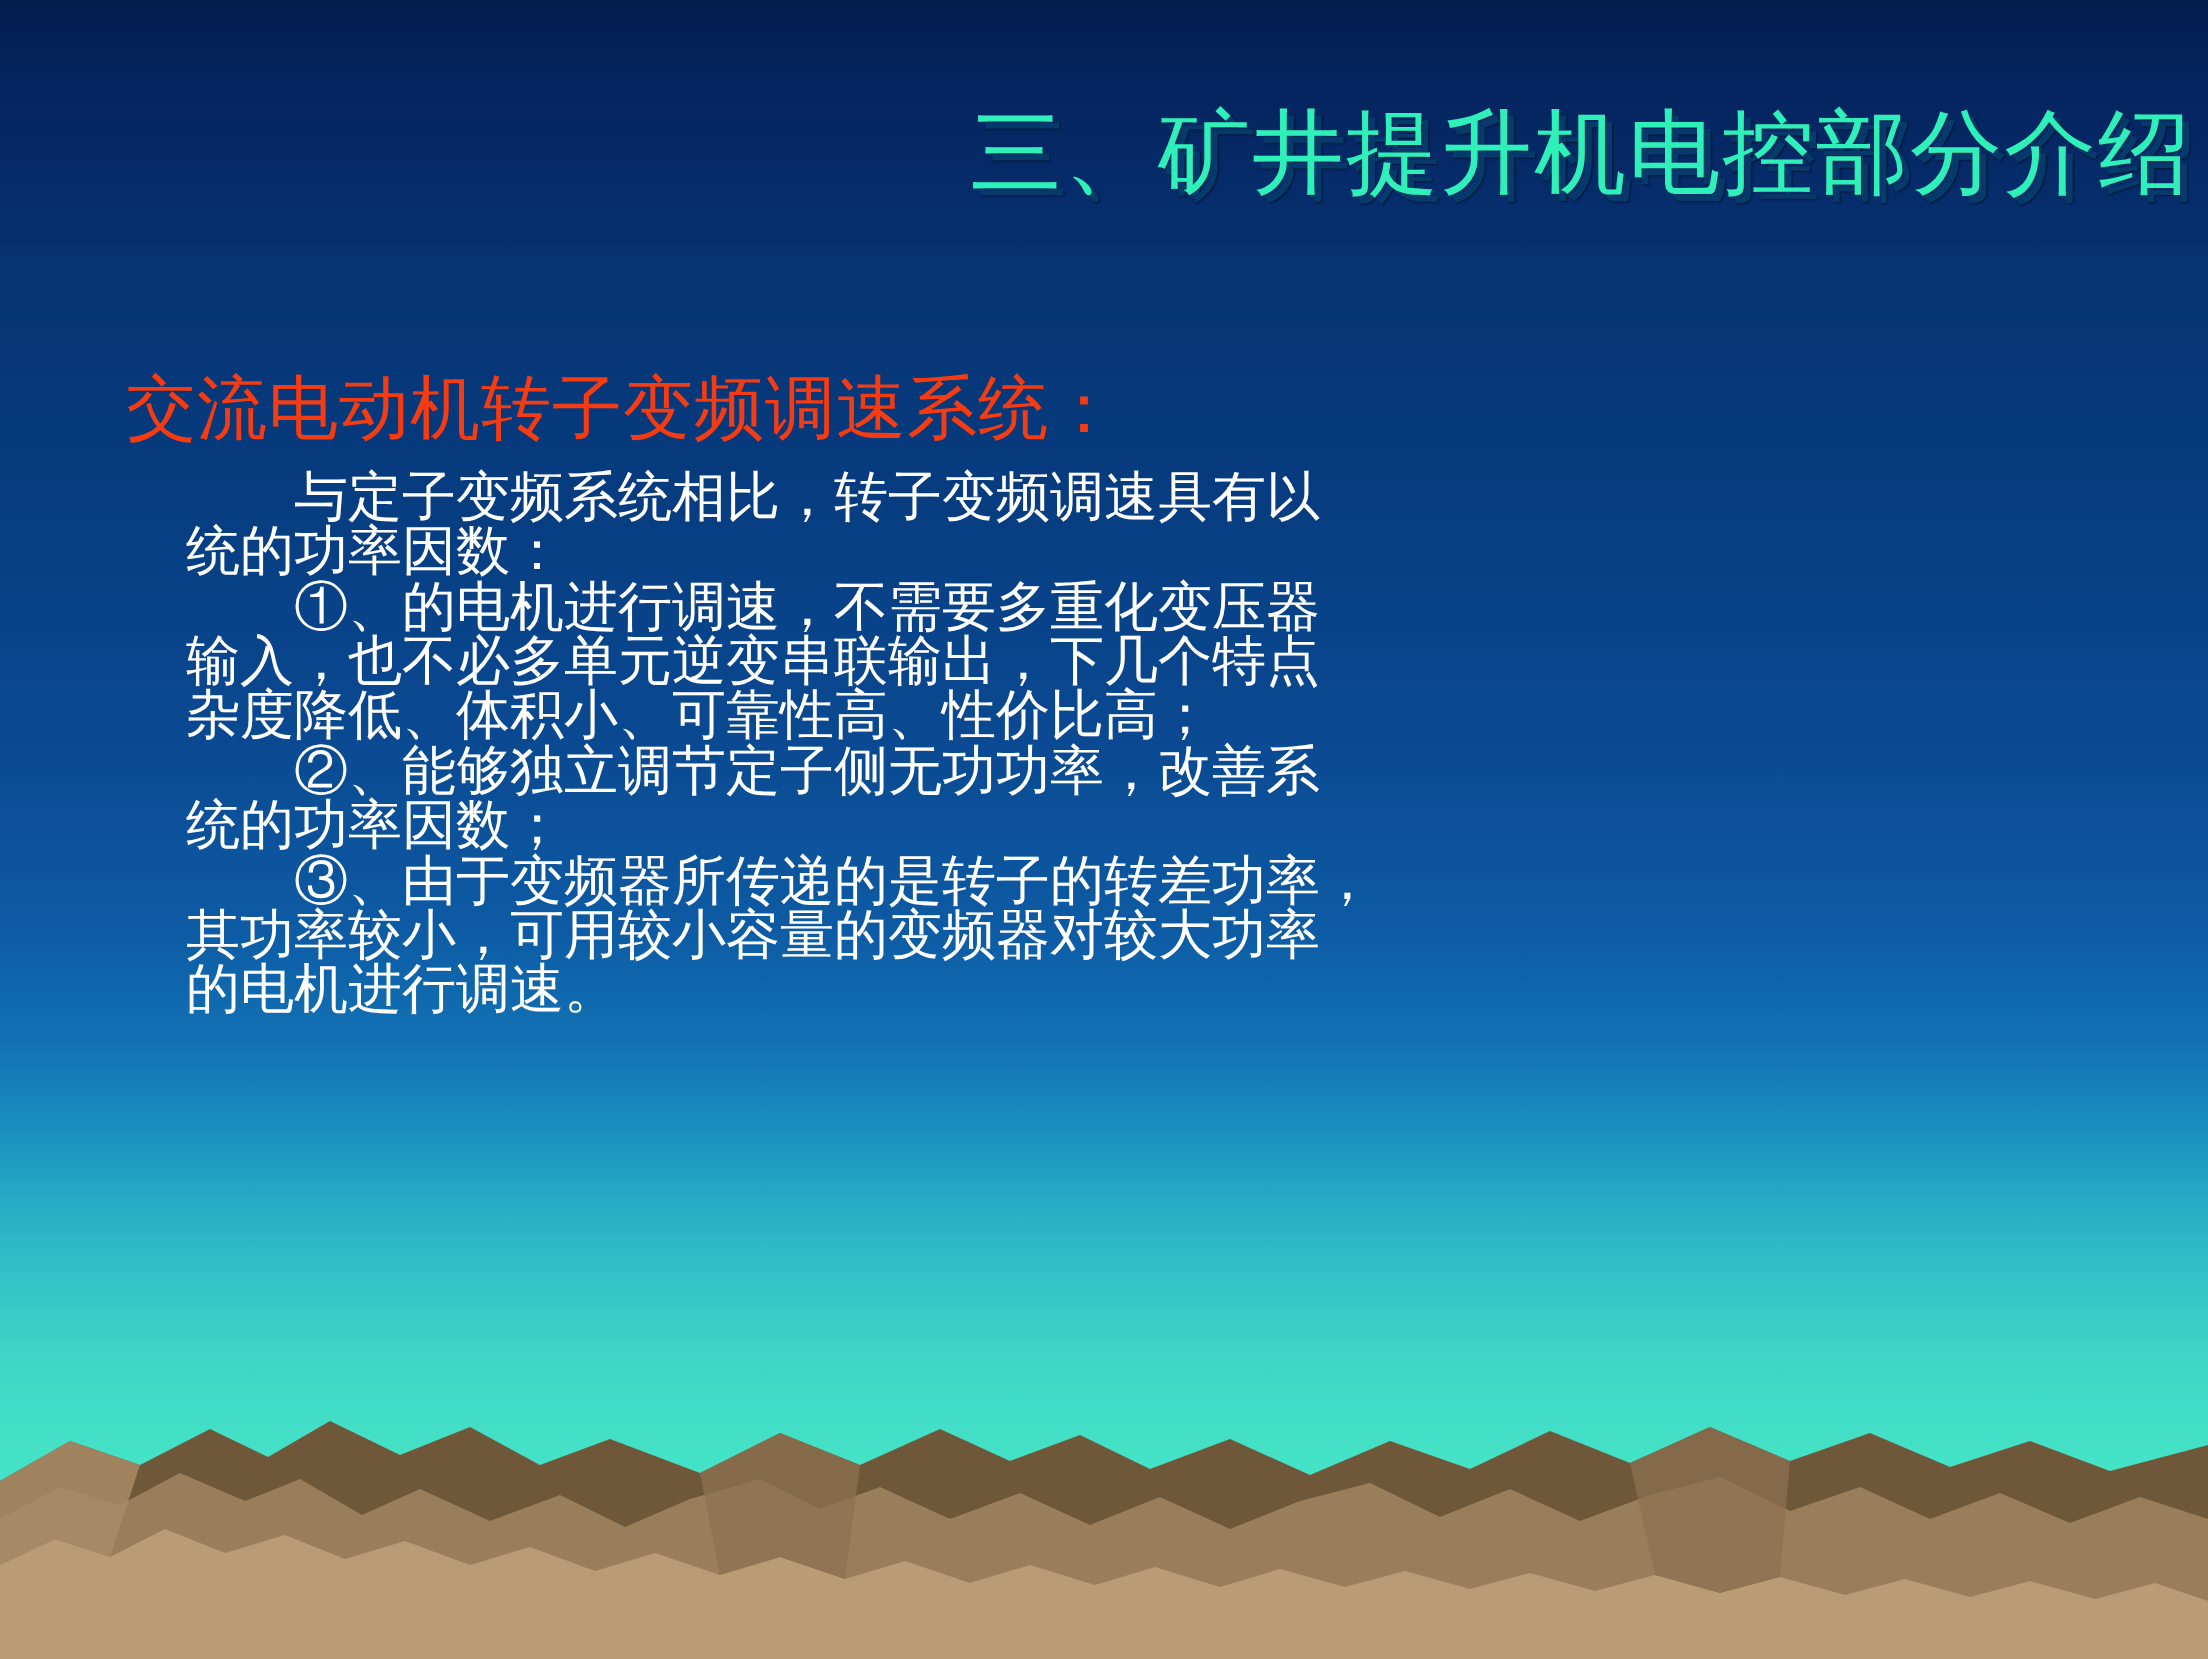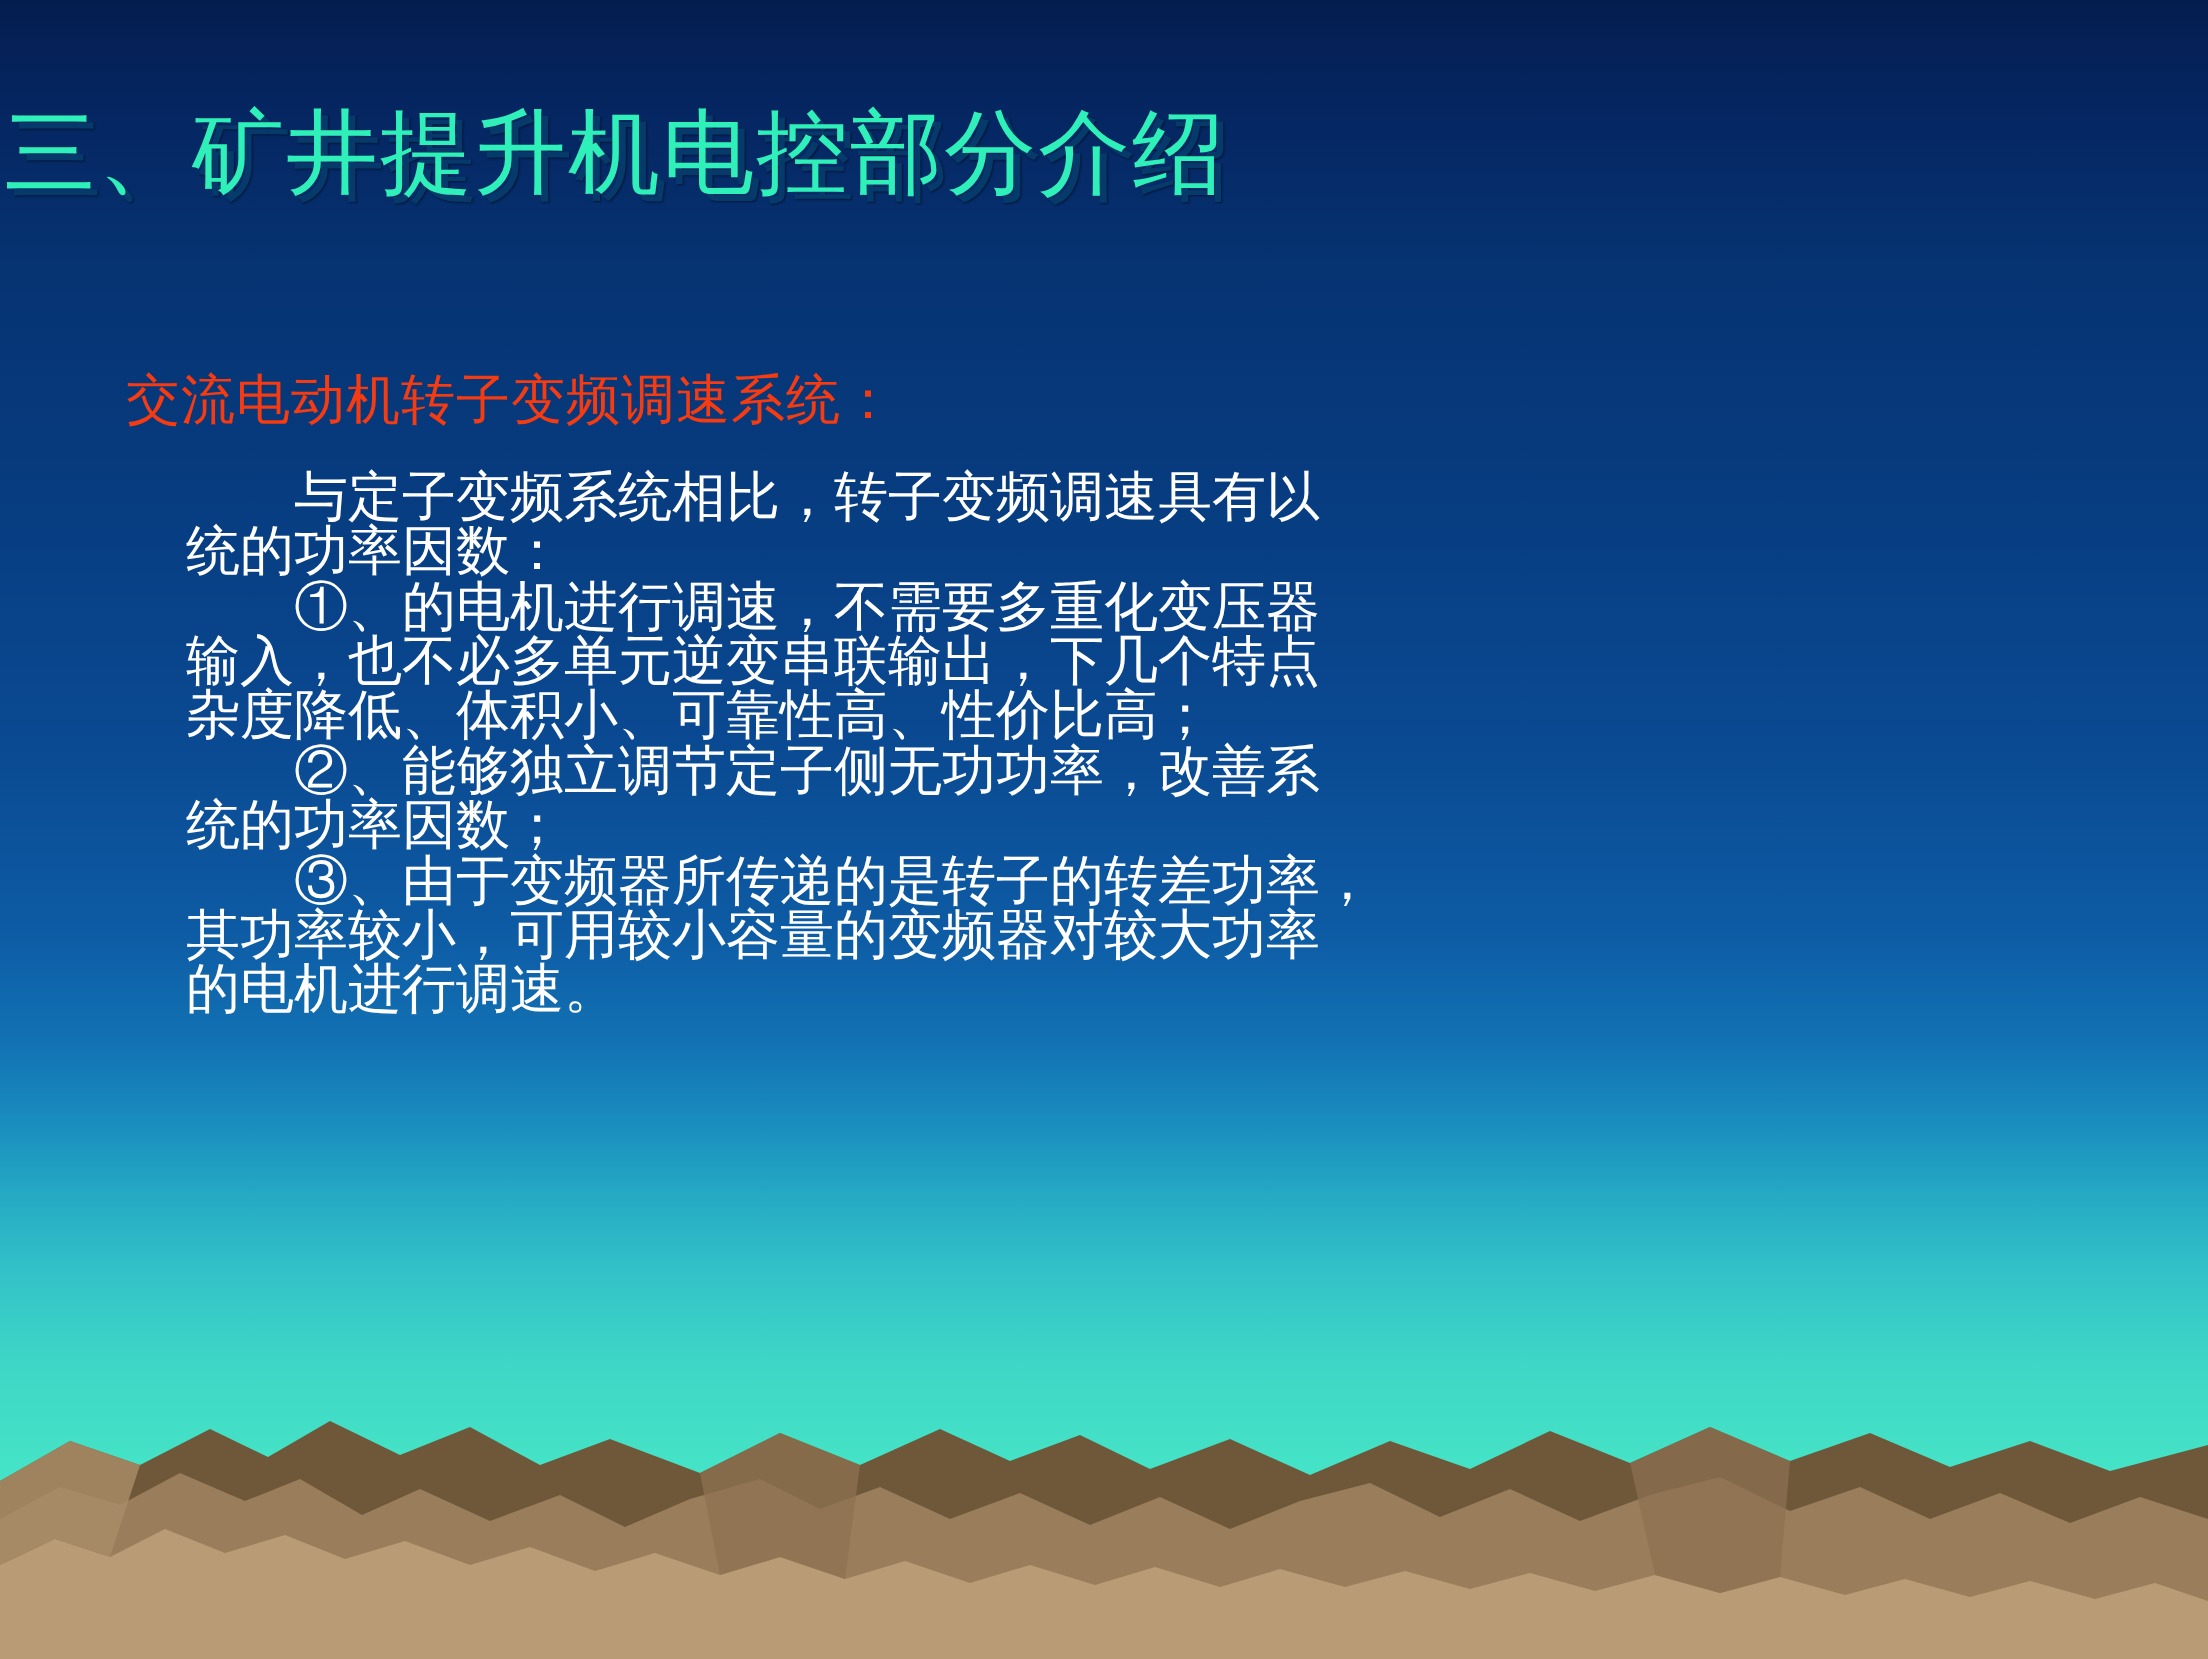--- a/index.html
+++ b/index.html
@@ -36,38 +36,38 @@
     left: 0;
     bottom: 0;
     width: 2208px;
     height: 290px;
     display: block;
   }
 
   
   .title {
     position: absolute;
-    left: 4px;
+    left: 16px;
     top: 105px;
     width: 2176px;
-    text-align: left;
+    text-align: right;
     font-size: 92px;
     line-height: 1.05;
     letter-spacing: 2px;
     color: #2ff0b8;
     font-weight: 400;
     text-shadow: 7px 7px 0 #063a6b, 8px 8px 2px rgba(2,20,48,0.85);
     white-space: nowrap;
   }
 
   .subhead {
     position: absolute;
     left: 126px;
     top: 370px;
-    font-size: 54px;
+    font-size: 70px;
     line-height: 1.12;
     color: #f43b12;
     letter-spacing: 1px;
     white-space: nowrap;
   }
 
   .body {
     position: absolute;
     left: 186px;
     top: 470px;

